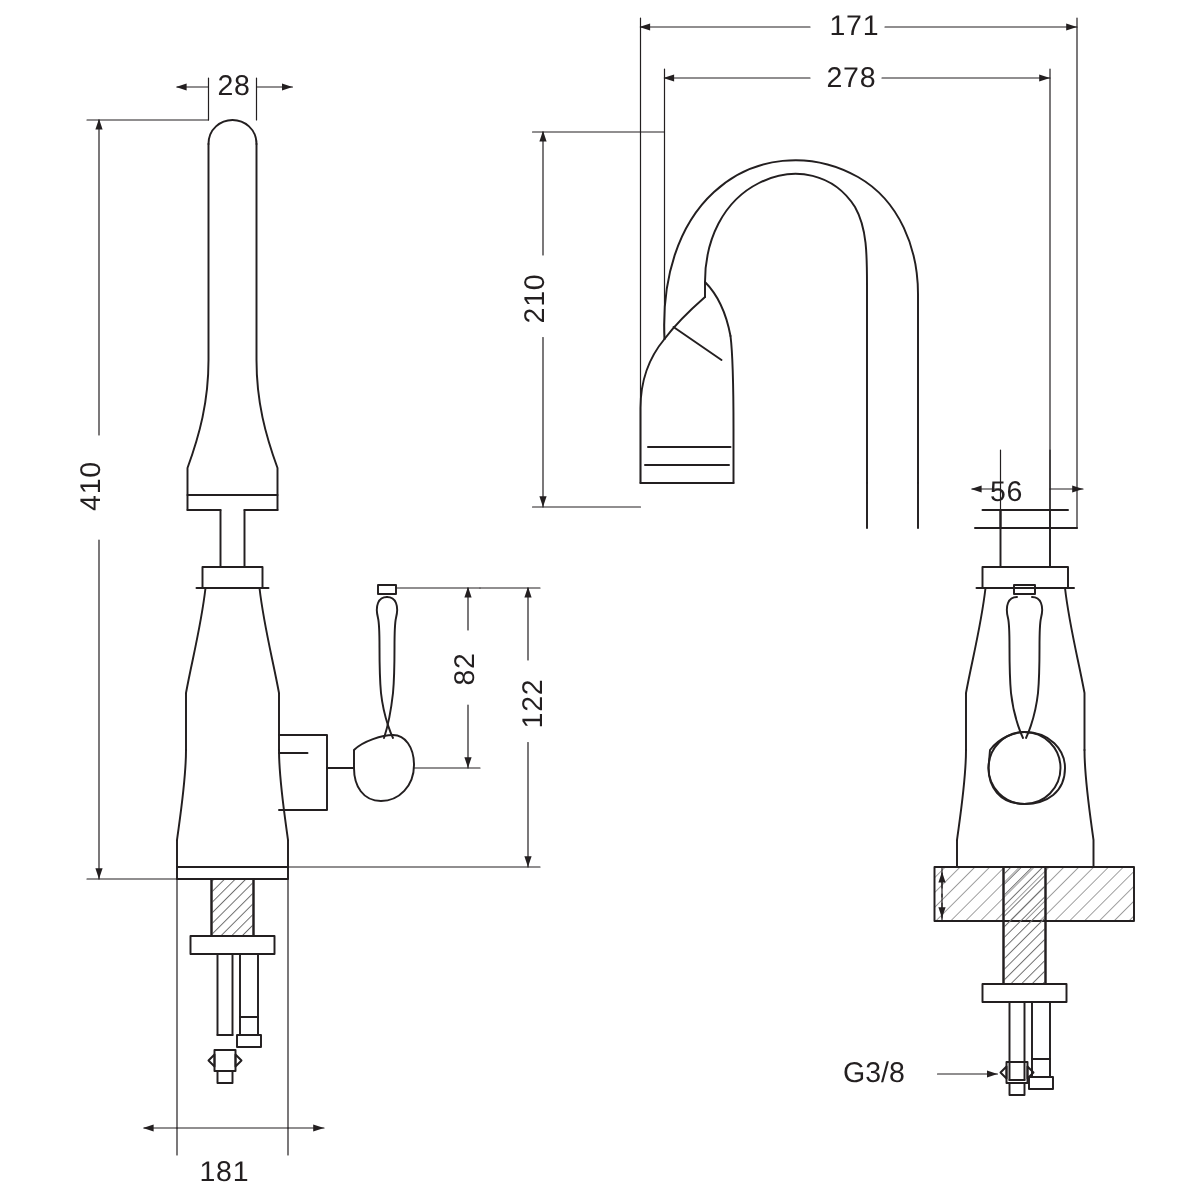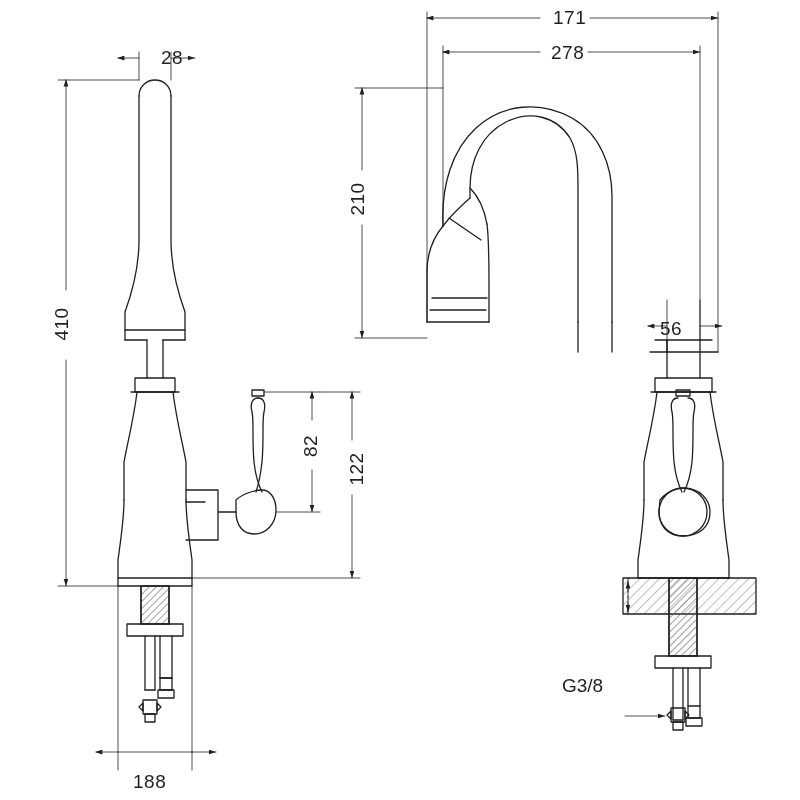--- a/index.html
+++ b/index.html
@@ -251,27 +251,27 @@
         <path d="M628,578 L628,614"></path>
         <path d="M628,582 L628,592" marker-start="url(#arrE)"></path>
         <path d="M628,602 L628,612" marker-end="url(#arrS)"></path>
         <path d="M628,596 L628,598"></path>
 
         <path d="M625,716 L665,716" marker-end="url(#arrS)"></path>
       </g>
     </g>
   </svg>
 
-  <div class="dim-label" style="left:145px; top:47px;margin-left:16px;">28</div>
+  <div class="dim-label" style="left:145px; top:47px;">28</div>
   <div class="dim-label vert" style="left:45px; top:313px;">410</div>
   <div class="dim-label vert" style="left:300px; top:435px;">82</div>
   <div class="dim-label vert" style="left:340px; top:458px;">122</div>
-  <div class="dim-label" style="left:133px; top:771px;">188</div>
+  <div class="dim-label" style="left:133px; top:771px;">181</div>
 
   <div class="dim-label" style="left:553px; top:7px;">171</div>
   <div class="dim-label" style="left:551px; top:42px;">278</div>
   <div class="dim-label vert" style="left:341px; top:188px;">210</div>
   <div class="dim-label" style="left:660px; top:318px;">56</div>
 
 
-  <div class="thread-label" style="left:562px; top:675px;">G3/8</div>
+  <div class="thread-label" style="left:562px; top:705px;">G3/8</div>
 
 </div>
 
 </body></html>

